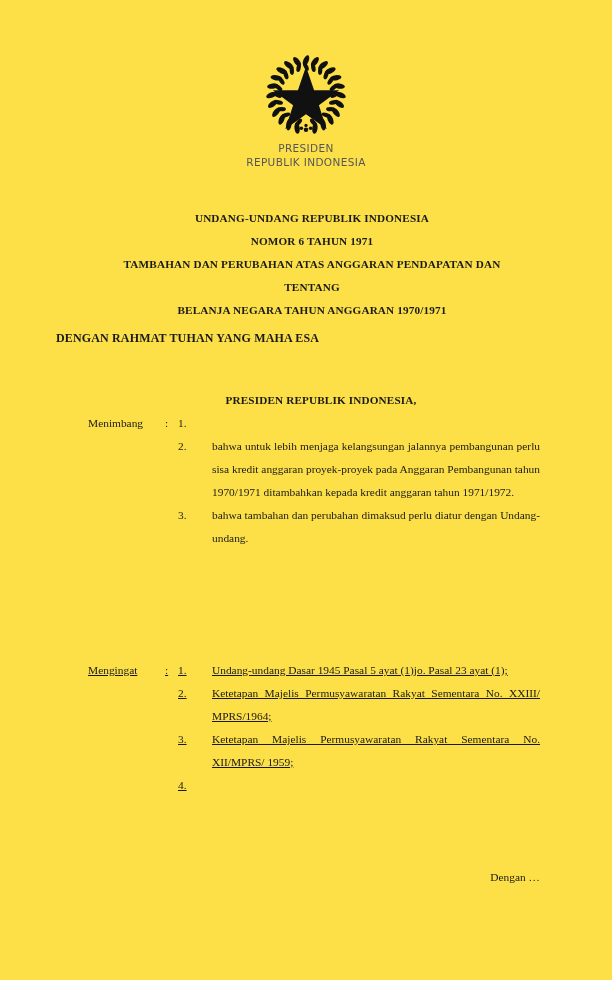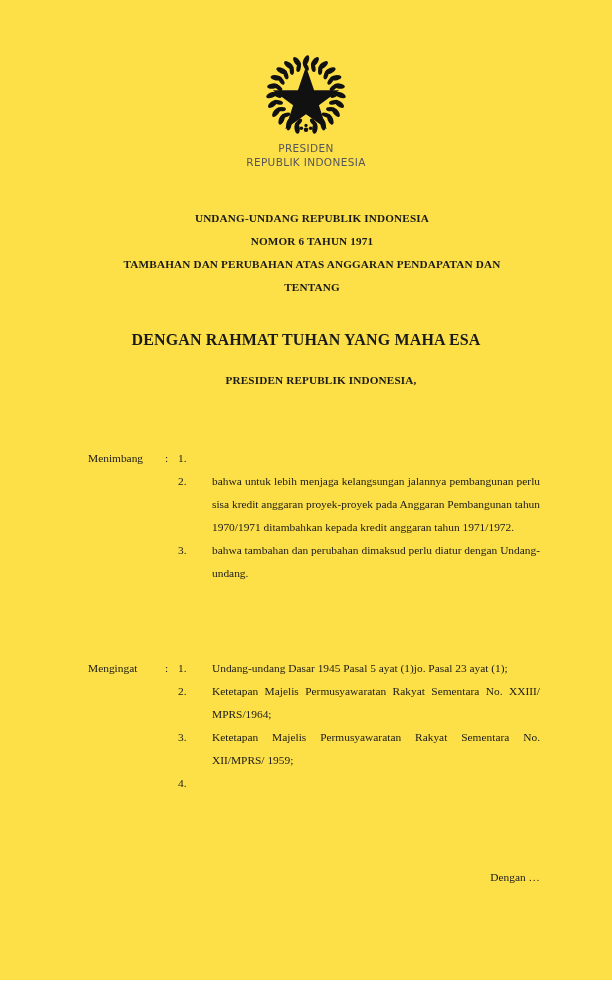--- a/index.html
+++ b/index.html
@@ -50,47 +50,46 @@
     line-height: 23px;
     letter-spacing: 0.15px;
     white-space: nowrap;
   }
 
   .rahmat {
     position: absolute;
     left: 56px;
     right: 56px;
     top: 331px;
-    text-align: center;
+    text-align: left;
     font-weight: bold;
-    font-size: 16px;
+    font-size: 12px;
     letter-spacing: 0.15px;
   }
   .presiden-ri {
     position: absolute;
     left: 56px;
     right: 56px;
-    top: 374px;
+    top: 394px;
     text-align: center;
     font-weight: bold;
     font-size: 11.2px;
     letter-spacing: 0.15px;
     padding-left: 30px;
     box-sizing: border-box;
   }
 
   
   .section {
     position: absolute;
     left: 88px;
     width: 452px;
-    margin-top: 35px;
   }
   #section-menimbang { top: 412px; }
-  #section-mengingat { top: 622px; }
+  #section-mengingat { top: 659px; text-decoration: underline; }
 
   .clause-row {
     display: flex;
     align-items: flex-start;
   }
   .clause-label {
     width: 77px;
     flex: 0 0 77px;
     font-size: 11.4px;
     line-height: 23px;
@@ -249,20 +248,21 @@
       <div>PRESIDEN</div>
       <div>REPUBLIK INDONESIA</div>
     </div>
   </div>
 
   <div class="title-block">
     <div class="title-line">UNDANG-UNDANG REPUBLIK INDONESIA</div>
     <div class="title-line">NOMOR 6 TAHUN 1971</div>
     <div class="title-line">TAMBAHAN DAN PERUBAHAN ATAS ANGGARAN PENDAPATAN DAN</div>
     <div class="title-line">TENTANG</div>
+    <div class="title-line">BELANJA NEGARA TAHUN ANGGARAN 1970/1971</div>
   </div>
 
   <div class="rahmat">DENGAN RAHMAT TUHAN YANG MAHA ESA</div>
   <div class="presiden-ri">PRESIDEN REPUBLIK INDONESIA,</div>
 
   <div class="section" id="section-menimbang">
     <div class="clause-row">
       <div class="clause-label">Menimbang</div>
       <div class="clause-colon">:</div>
       <div class="clause-num">1.</div>

